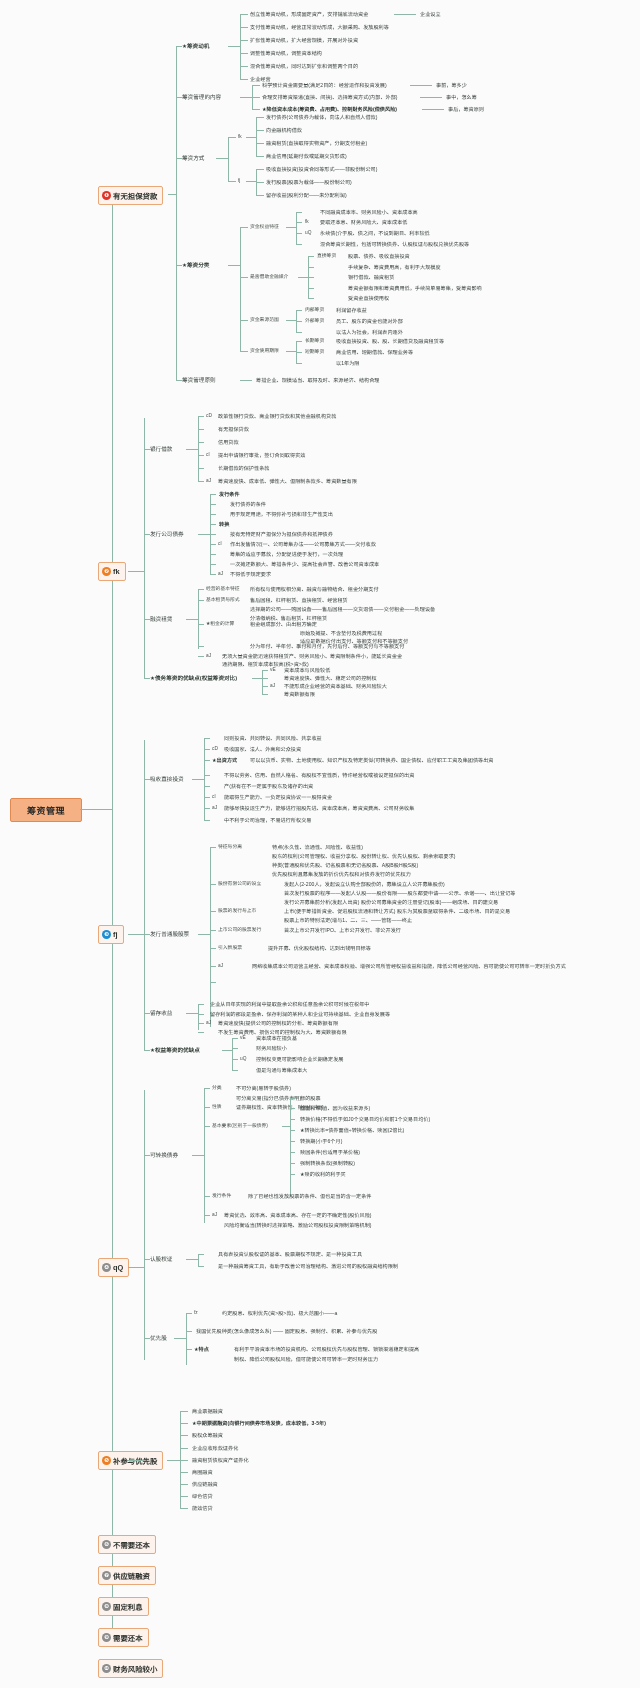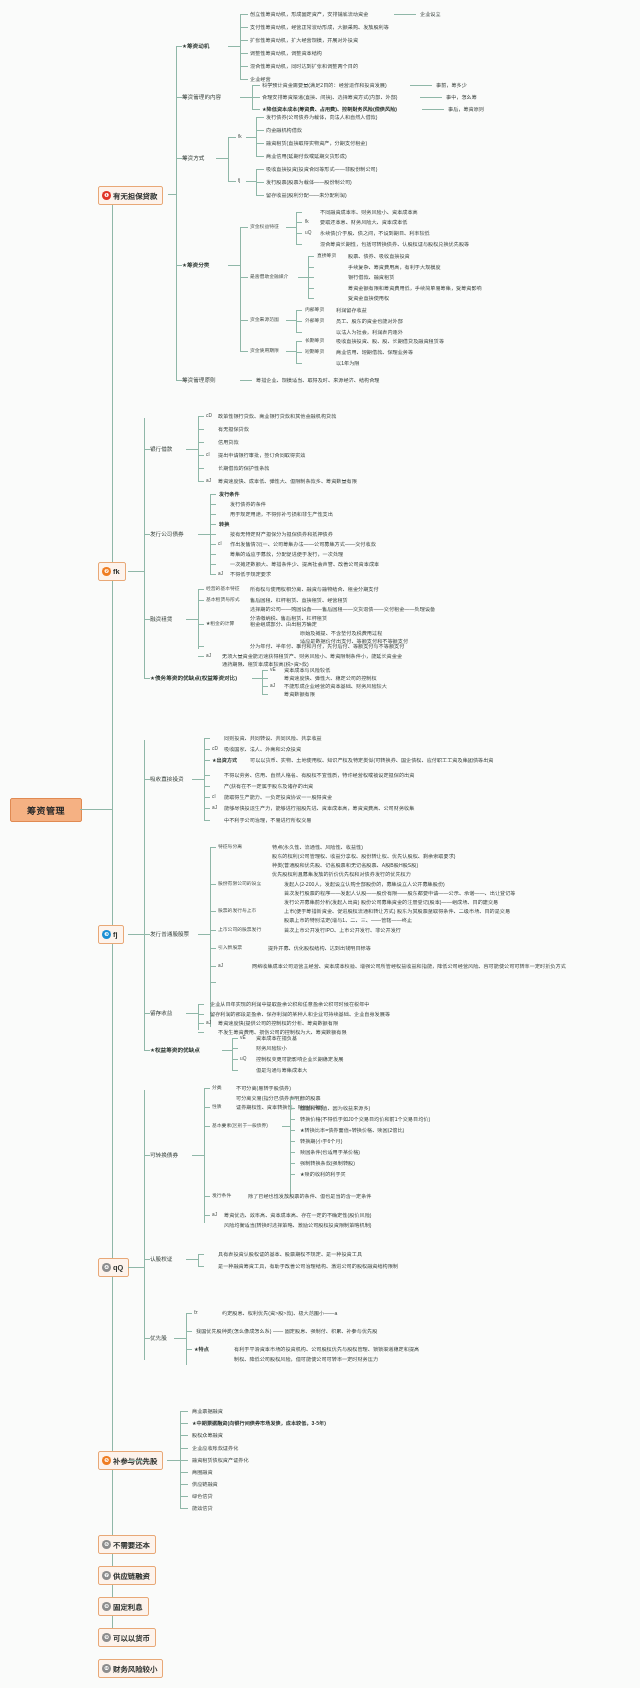--- a/index.html
+++ b/index.html
@@ -121,21 +121,21 @@
   <div class="br" style="left:98px;top:1566px;">
     <span class="badge grey">❼</span>
     <span>供应链融资</span>
   </div>
   <div class="br" style="left:98px;top:1597px;">
     <span class="badge grey">❽</span>
     <span>固定利息</span>
   </div>
   <div class="br" style="left:98px;top:1628px;">
     <span class="badge grey">❾</span>
-    <span>可以以货币</span>
+    <span>需要还本</span>
   </div>
   <div class="br" style="left:98px;top:1659px;">
     <span class="badge grey">❿</span>
     <span>财务风险较小</span>
   </div>
 
   <div class="h" style="left:112px;top:194px;width:-0px;"></div>
   <div class="h" style="left:112px;top:571px;width:0px;"></div>
 
   <div class="v" style="left:176px;top:46px;height:334px;"></div>

